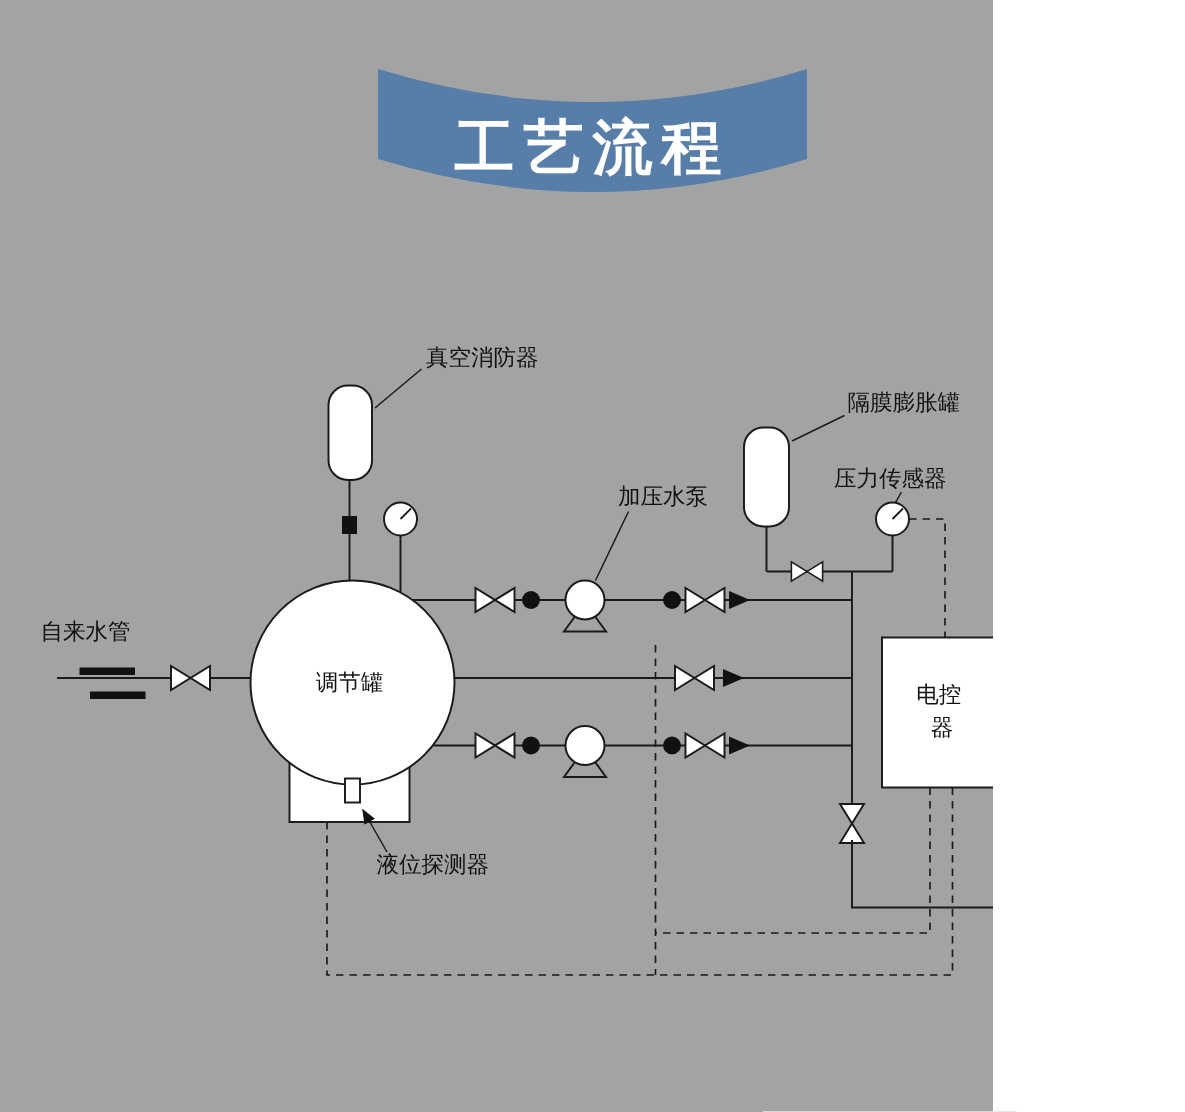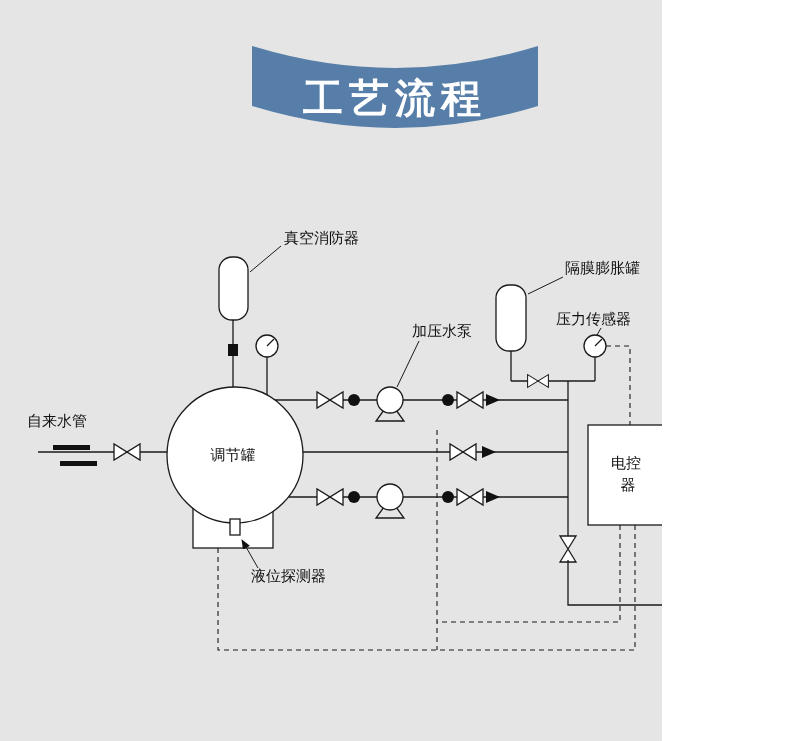--- a/index.html
+++ b/index.html
@@ -1,16 +1,16 @@
 <!DOCTYPE html>
 <html><head>
 <meta charset="utf-8">
 <style>
   html,body{margin:0;padding:0;background:#ffffff;}
-  .page{position:relative;width:662px;height:741px;background:#e5e5e5;overflow:hidden;
+  .page{position:relative;width:662px;height:741px;background:#a3a3a3;overflow:hidden;
         font-family:"Liberation Sans", sans-serif;}
   svg{position:absolute;left:0;top:0;}
   .ln{stroke:#1a1a1a;stroke-width:1.3;fill:none;}
   .ldr{stroke:#1a1a1a;stroke-width:1;fill:none;}
   .dash{stroke:#1a1a1a;stroke-width:1.1;fill:none;stroke-dasharray:5 4;}
   .shape{stroke:#1a1a1a;stroke-width:1.3;fill:#ffffff;}
   .solid{fill:#111111;stroke:none;}
   .lbl{font-size:15px;fill:#111111;font-family:"Liberation Sans", sans-serif;}
   .banner-t{font-size:40px;font-weight:bold;fill:#ffffff;letter-spacing:6px;
             font-family:"Liberation Sans", sans-serif;}

